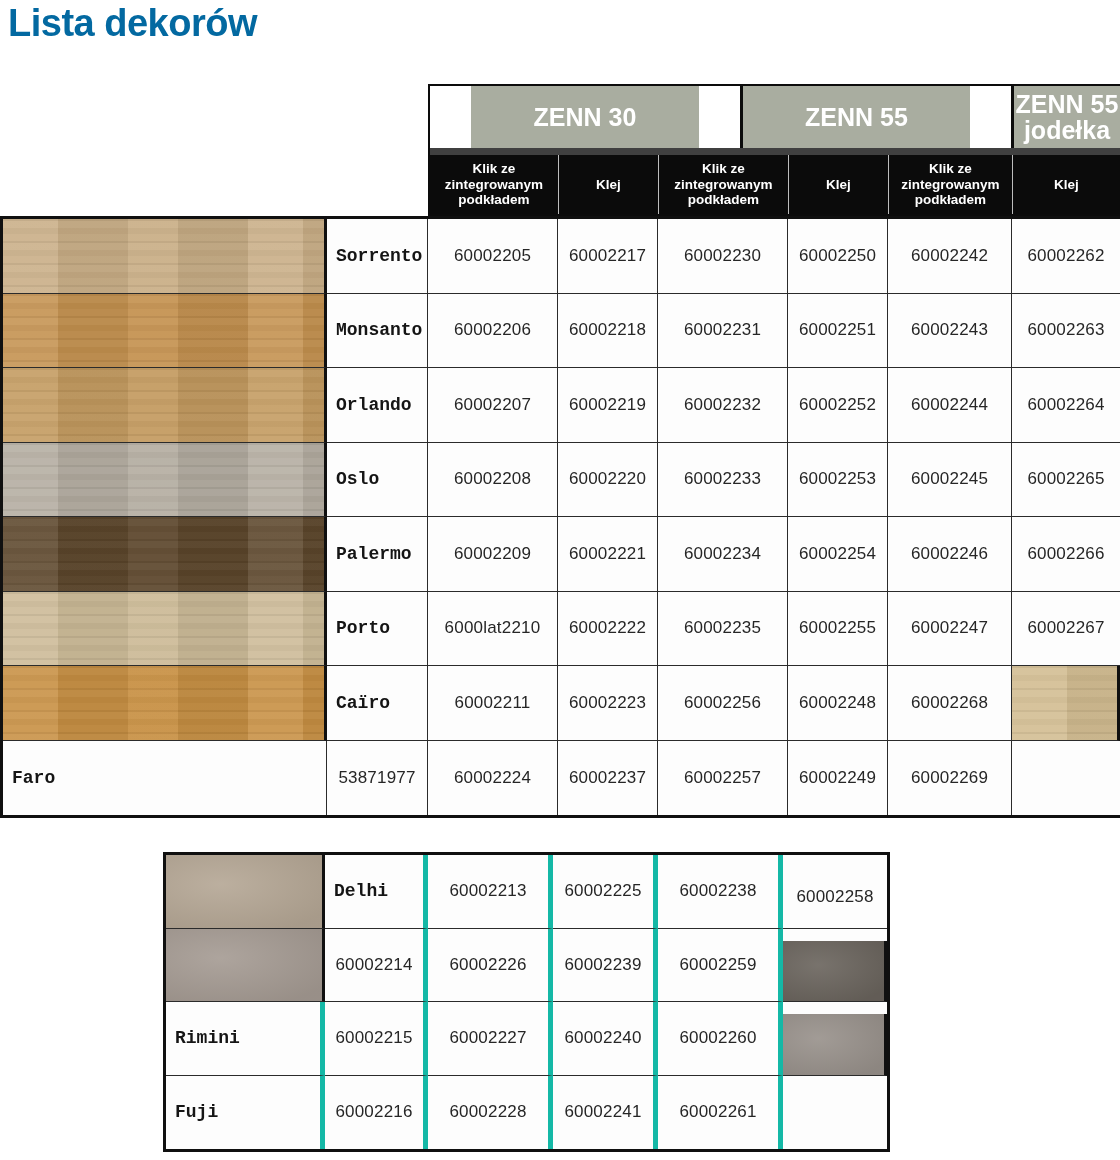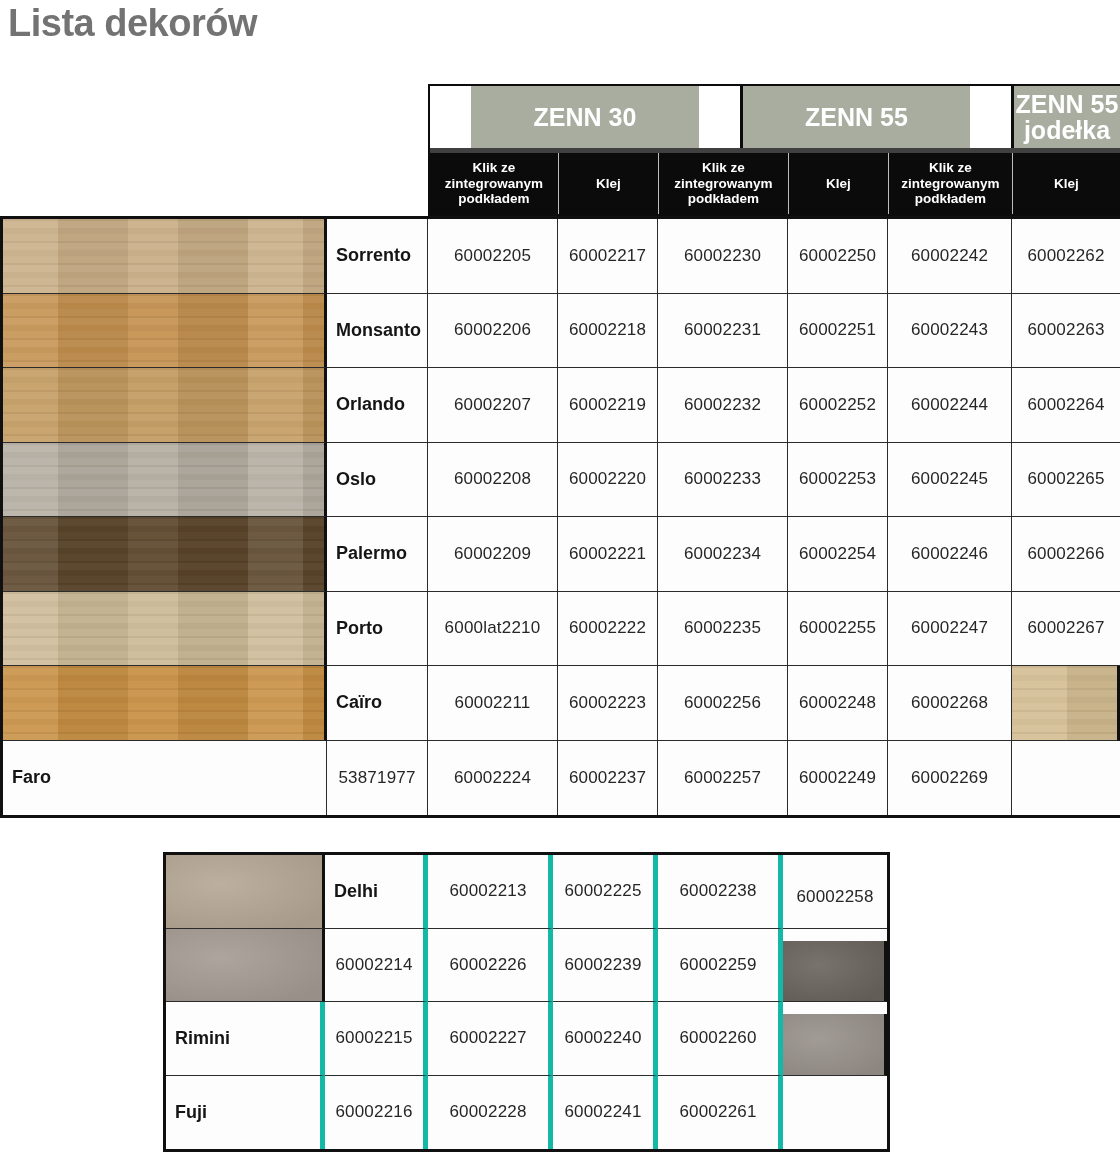--- a/index.html
+++ b/index.html
@@ -3,38 +3,38 @@
 <meta charset="utf-8">
 <style>
   * { margin:0; padding:0; box-sizing:border-box; }
   html,body { background:#ffffff; }
   body {
     width:1120px; height:1160px; position:relative; overflow:hidden;
     font-family:"Liberation Sans","DejaVu Sans",sans-serif; color:#1d1d1d;
   }
   .page-title {
     position:absolute; left:8px; top:2px;
-    font-size:38px; font-weight:800; letter-spacing:-0.5px; color:#737373;
+    font-size:38px; font-weight:800; letter-spacing:-0.5px; color:#0369a1;
   }
 
   
   .header-block {
     position:absolute; left:428px; top:84px; width:692px; height:132px;
     border:2px solid #0c0c0c; border-right:none;
   }
   .group-row { display:flex; height:62px; }
   .group-cell {
     flex:0 0 auto; display:flex; align-items:center; justify-content:center;
     background:#a9ada0; color:#ffffff; font-weight:700; font-size:25px;
     text-align:center; line-height:1.05; white-space:pre-line;margin-left:41px;
   }
   .group-cell.g1 { width:228px; }
   .group-cell.g2 { width:230px; border-left:3px solid #0c0c0c; }
   .group-cell.g3 { flex:1 1 auto; border-left:3px solid #0c0c0c; }
-  .sub-row { display:flex; height:66px; border-top:5px solid #404040; }
+  .sub-row { display:flex; height:66px; border-top:7px solid #404040; }
   .sub-cell {
     flex:0 0 auto; display:flex; align-items:center; justify-content:center;
     background:#0b0b0b; color:#ffffff; font-weight:700; font-size:13.5px;
     text-align:center; line-height:1.18; padding:0 6px;
   }
   .sub-cell + .sub-cell { border-left:1px solid #bdbdbd; }
   .sub-cell.w-klik { width:128px; }
   .sub-cell.w-klej { width:100px; }
   .sub-cell.w-klik2 { width:130px; }
   .sub-cell.w-klik3 { width:124px; }
@@ -61,21 +61,21 @@
     grid-template-columns:159px 103px 125px 105px 125px 1fr;
     grid-template-rows:repeat(4,1fr);
     background:#fdfdfd;
   }
   .bottom-body > .cell { border-right:5px solid #14b8a6; border-bottom:1px solid #2b2b2b; }
   .bottom-body > .cell:nth-child(6n) { border-right:none;margin-top:12px; }
   .bottom-body > .cell:nth-child(n+19) { border-bottom:none; }
 
   
   .cell { display:flex; align-items:center; justify-content:center; }
-  .cell.name { justify-content:flex-start; padding-left:9px; font-weight:700; font-size:18px; color:#151515; }
+  .cell.name { justify-content:flex-start; padding-left:9px; font-weight:700; font-size:18px; color:#151515;font-family:Liberation Mono, monospace; }
   .cell.code { font-size:17px; color:#262626; letter-spacing:0.2px; }
   .cell.swatch { border-right:3px solid #101010 !important; }
 
   .wood {
     background-color:var(--swatch,#c8ad85);
     background-image:
       repeating-linear-gradient(to bottom,
         rgba(0,0,0,0.05) 0 2px, rgba(255,255,255,0.035) 2px 9px,
         rgba(0,0,0,0.025) 9px 15px, rgba(255,255,255,0.02) 15px 22px),
       repeating-linear-gradient(to right,

